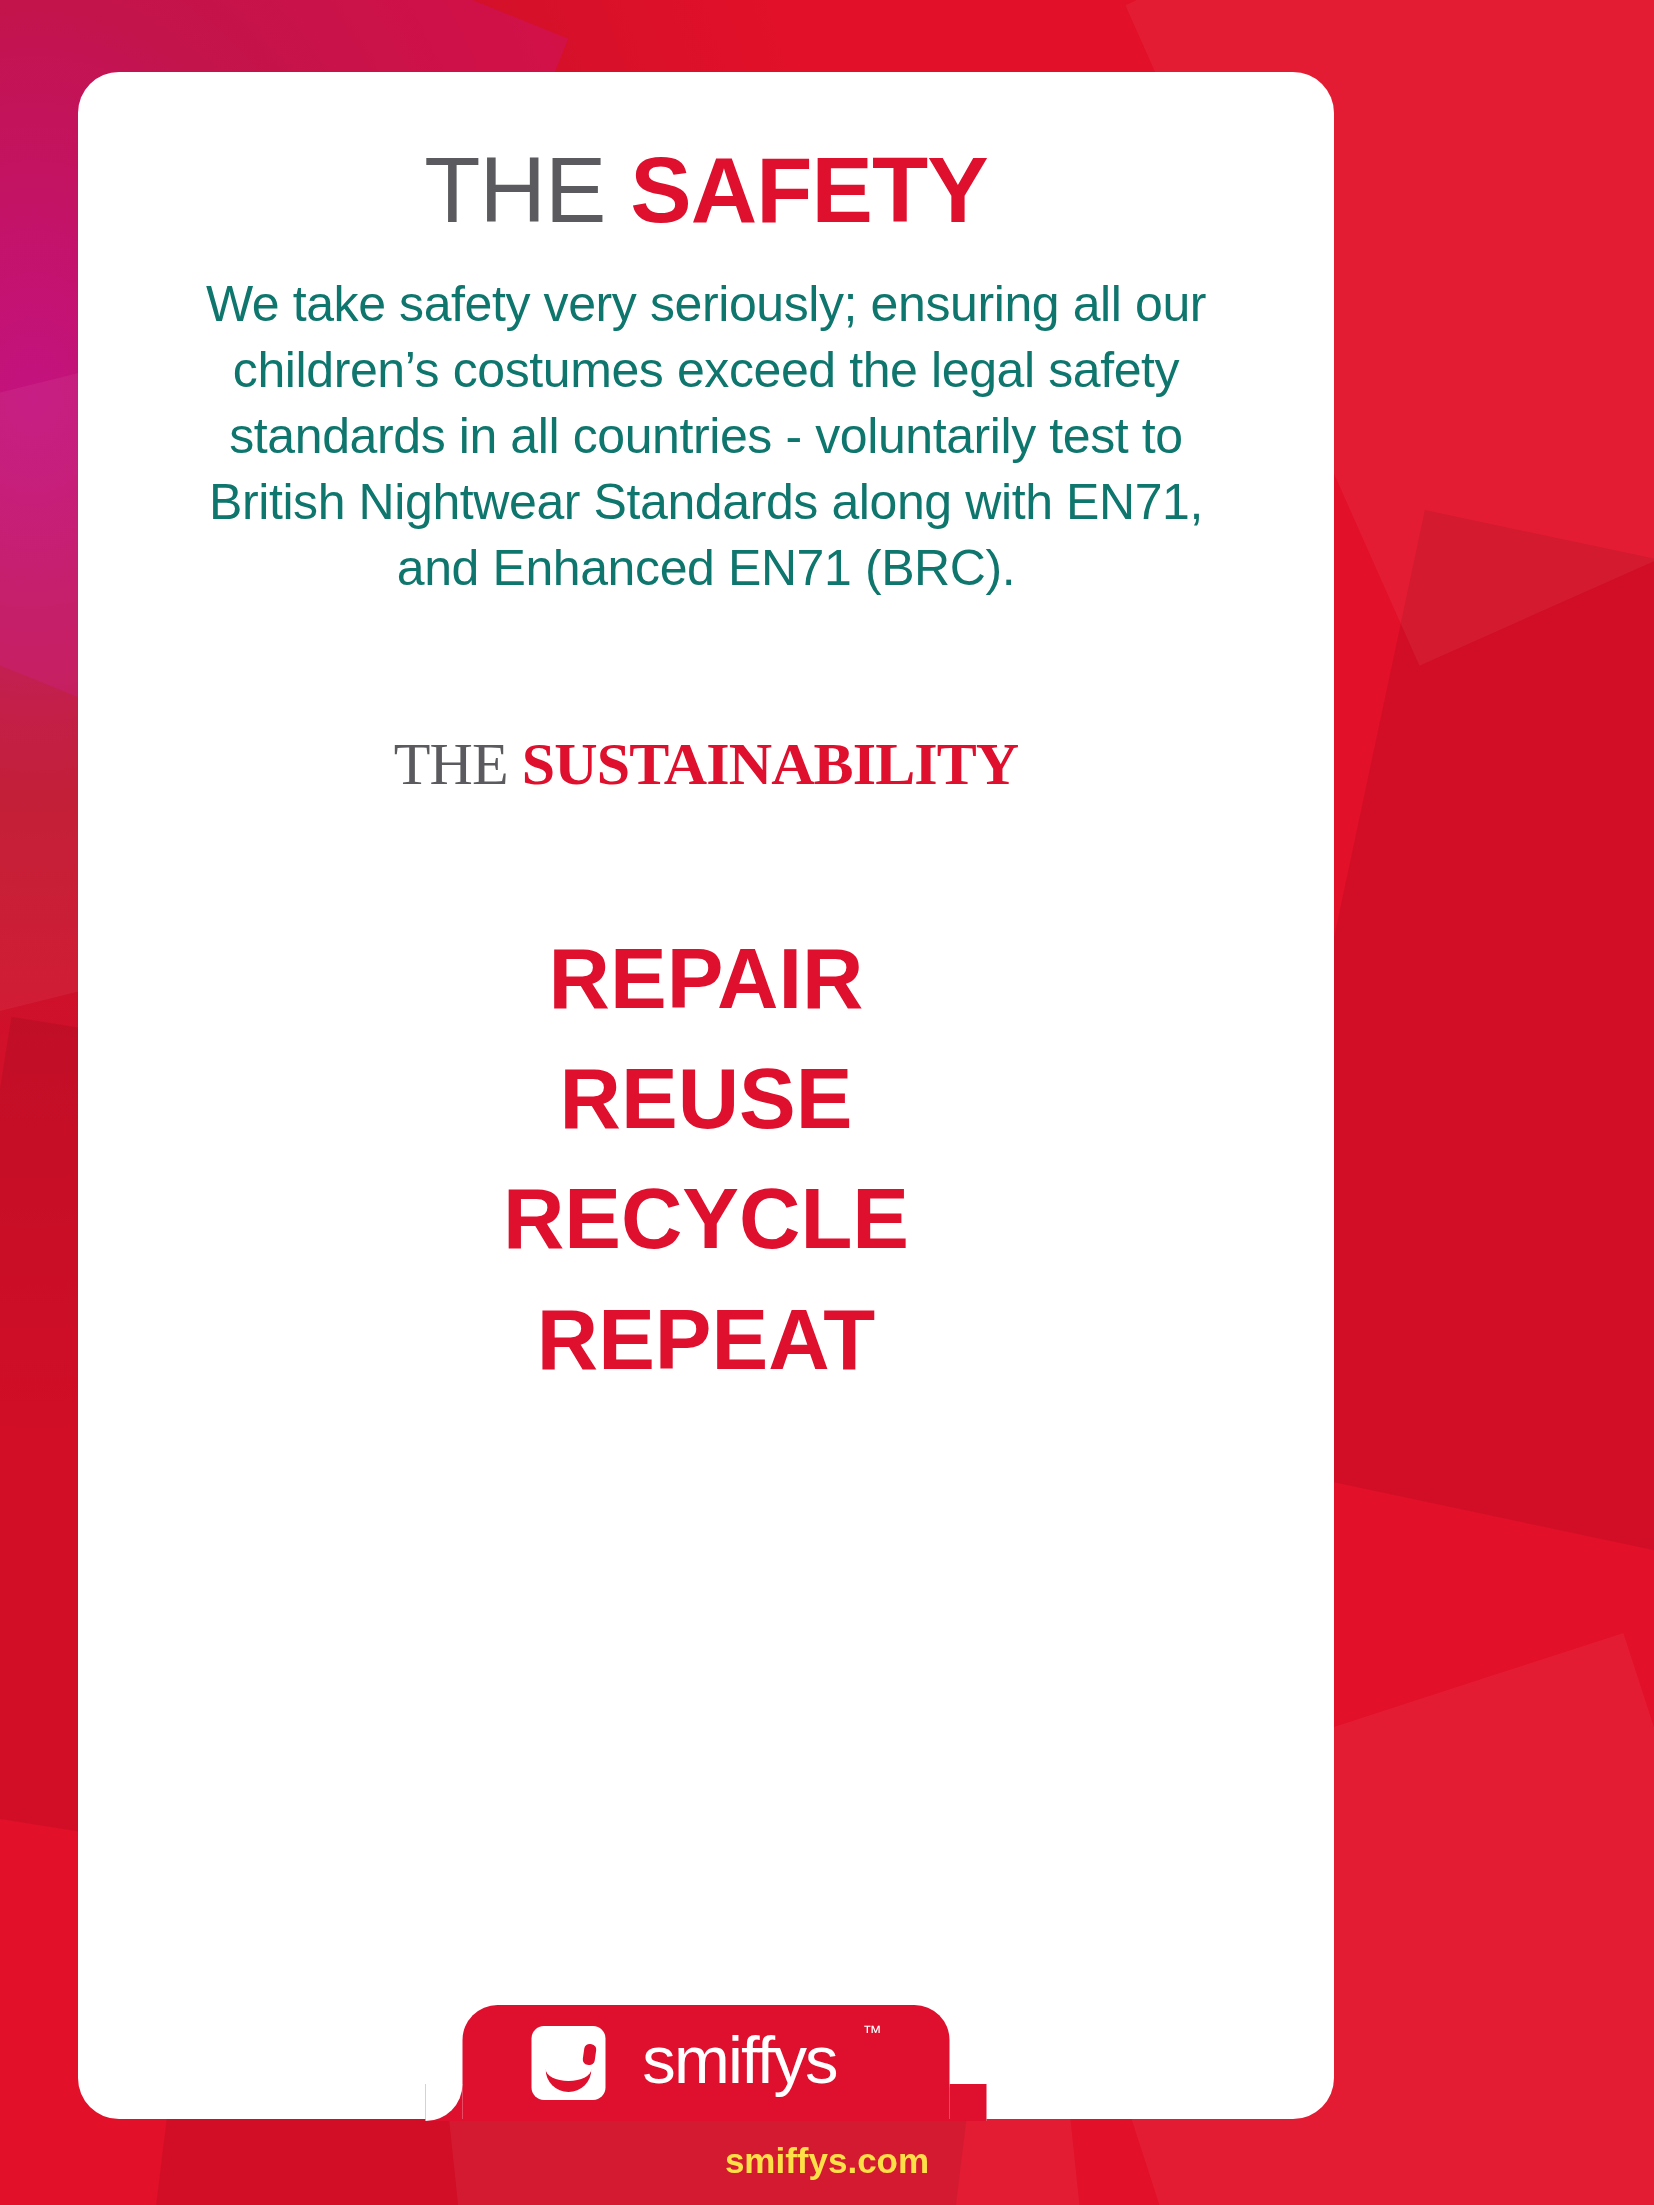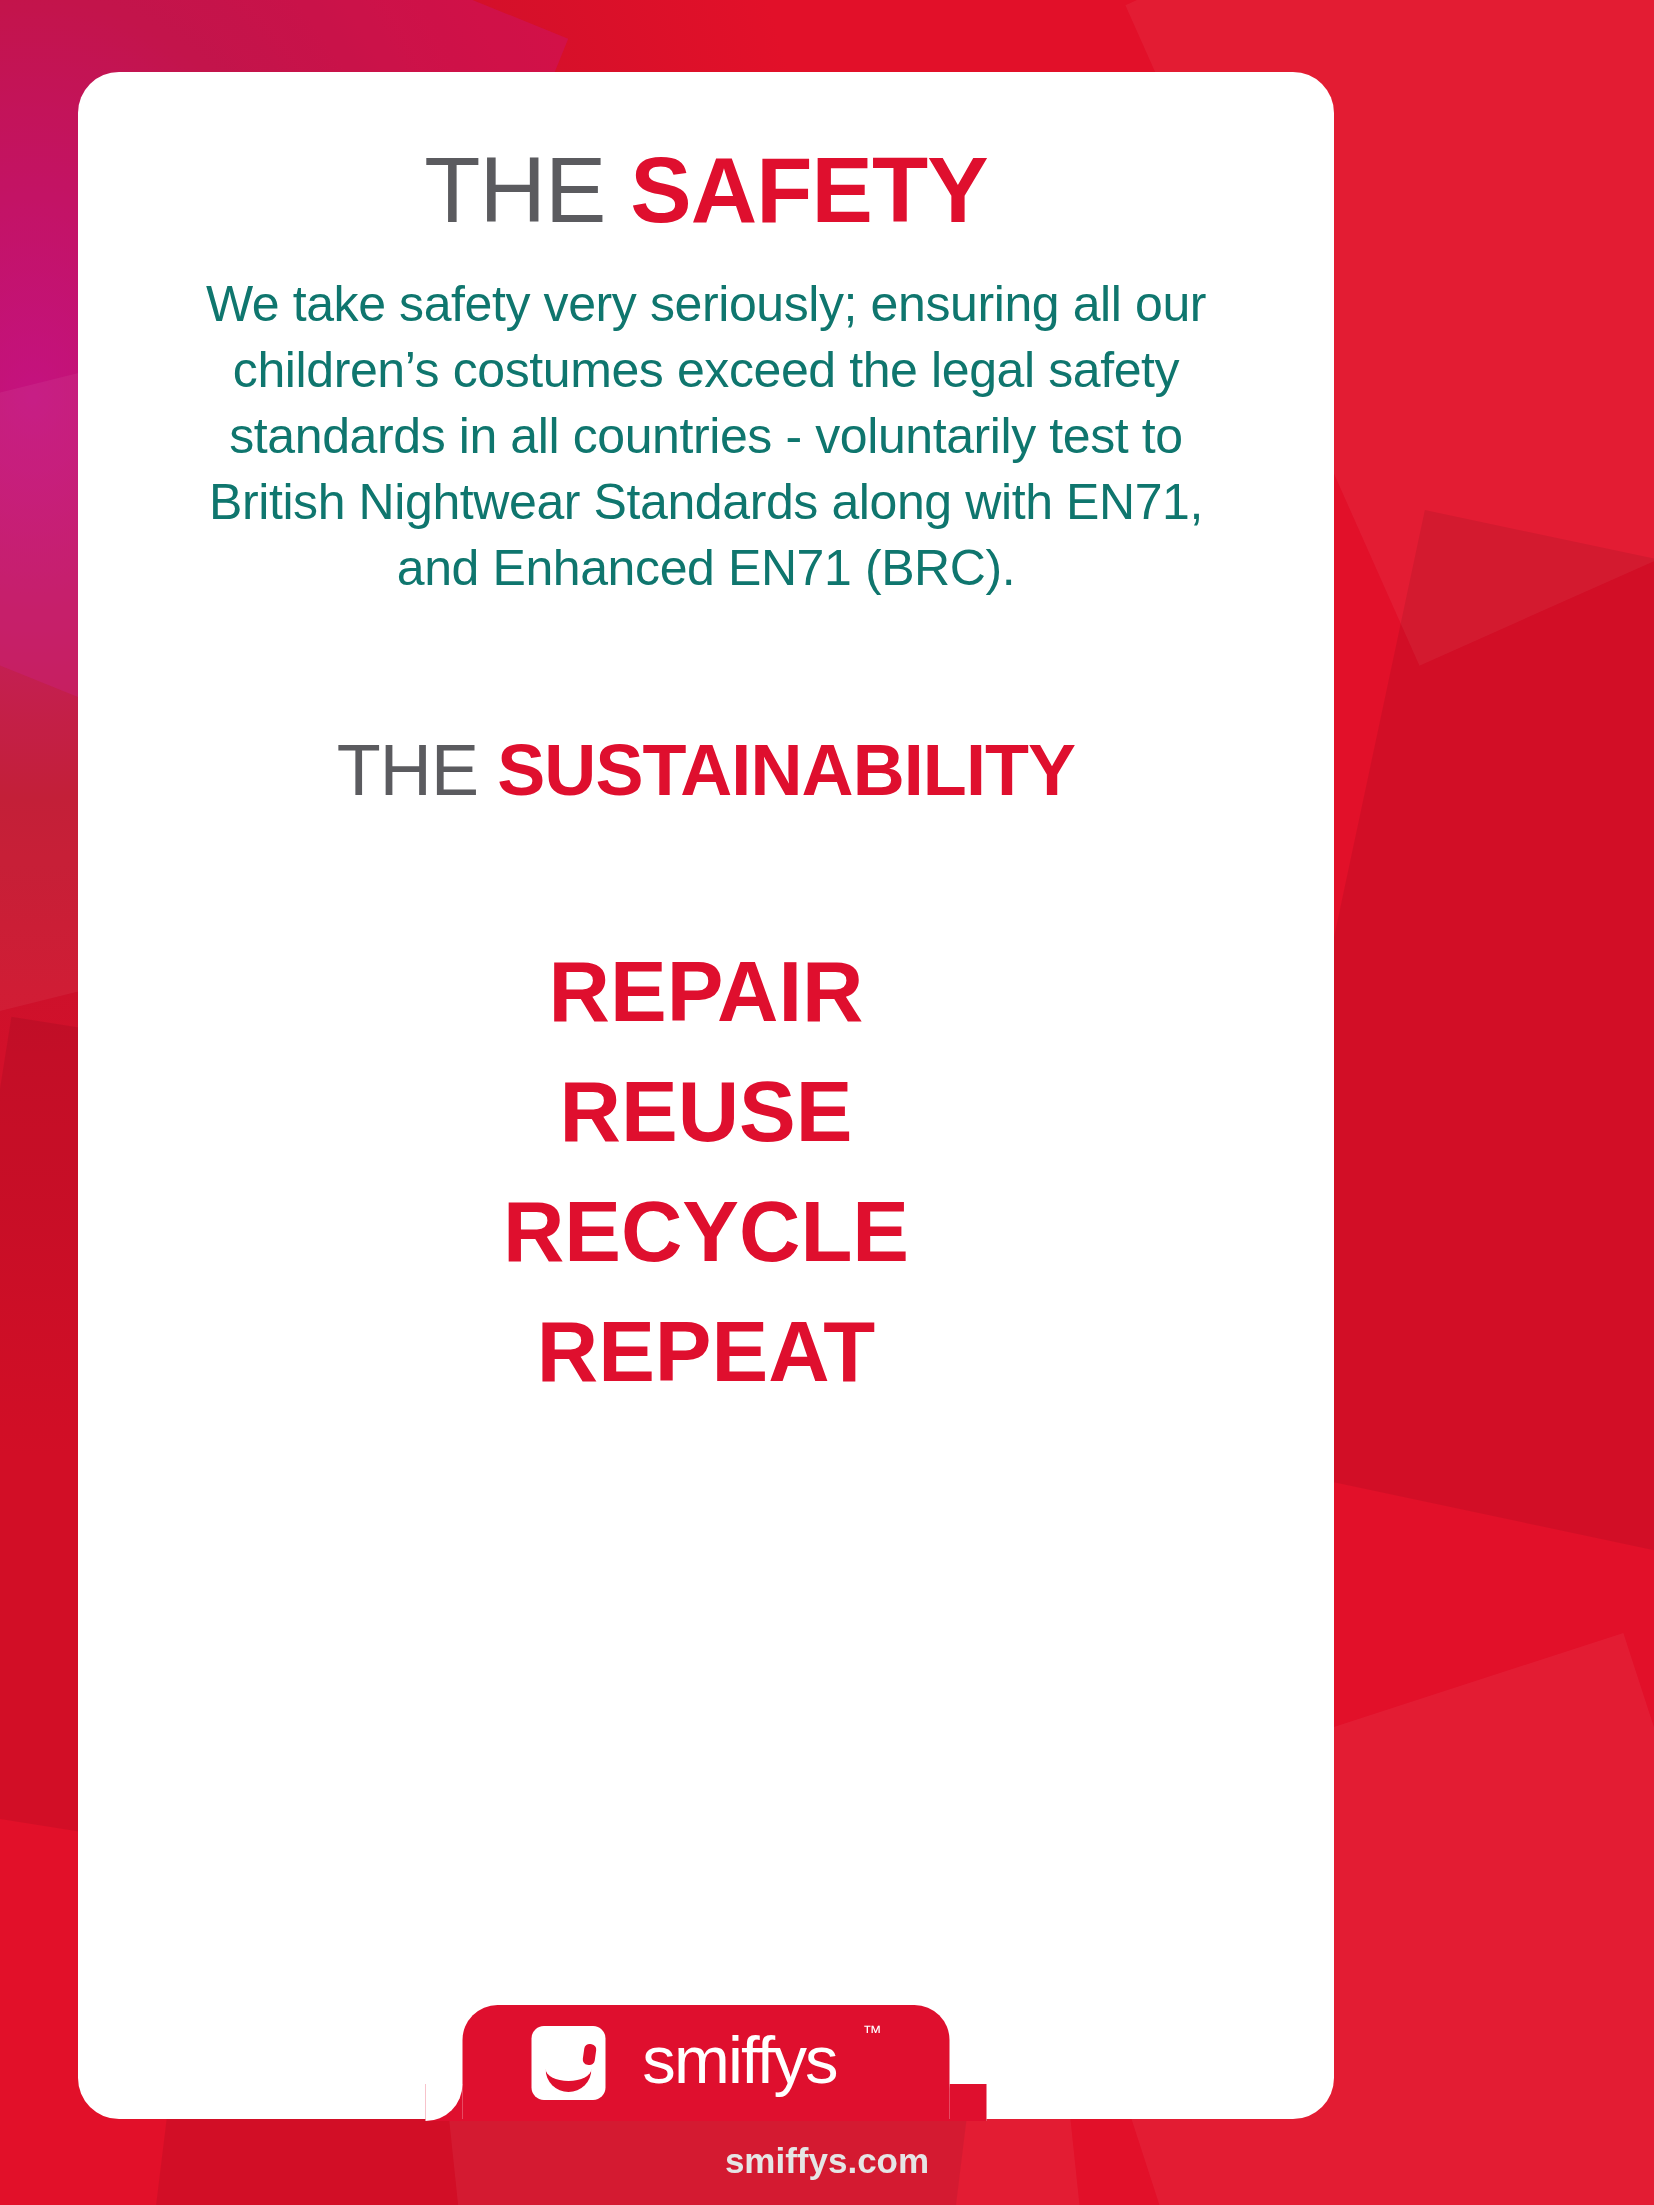--- a/index.html
+++ b/index.html
@@ -78,22 +78,23 @@
   h1.heading .bold {
     font-weight: 700;
     color: #df0f2e;
   }
 
   .heading-safety {
     font-size: 92px;
     padding-top: 71px;
   }
   .heading-sustain {
-    font-size: 72px;
+    font-size: 60px;
     padding-top: 0;
+    font-family: Liberation Serif, serif;
   }
 
   p.body-copy {
     margin: 0;
     text-align: center;
     color: #0f766e;
     font-size: 50px;
     line-height: 1.32;
     font-weight: 400;
     letter-spacing: -0.4px;
@@ -202,21 +203,21 @@
     left: 1.8px;
     letter-spacing: 0;
   }
 
   .site-url {
     position: absolute;
     left: 0;
     right: 0;
     bottom: 25px;
     text-align: center;
-    color: #e5e5e5;
+    color: #fde047;
     font-size: 35px;
     font-weight: 700;
     letter-spacing: 0px;
   }
 </style>
 </head>
 <body>
 
 <div class="poster">
 

